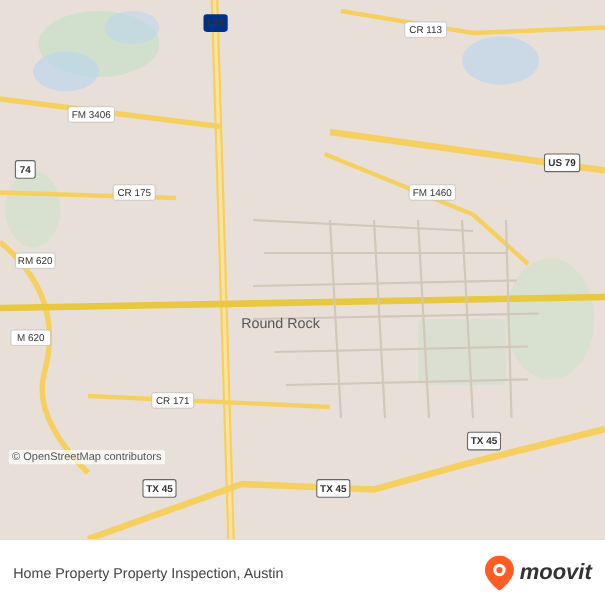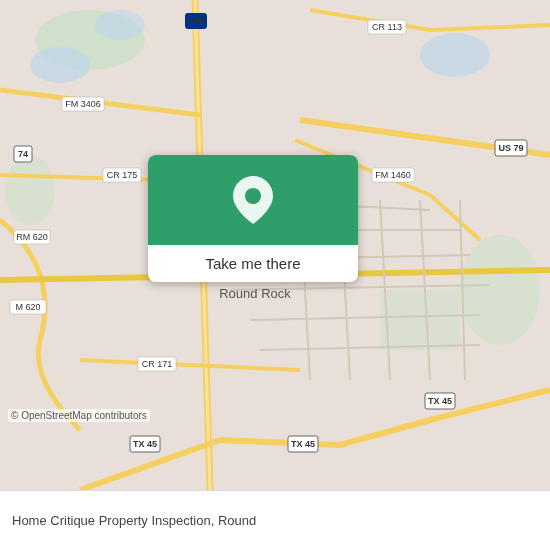--- a/index.html
+++ b/index.html
@@ -206,30 +206,29 @@
     <rect x="288" y="436" width="30" height="16" rx="2" fill="white" stroke="#666" stroke-width="1"></rect>
     <text x="303" y="447" text-anchor="middle" class="highway-label" font-size="8">TX 45</text>
 
     <rect x="425" y="393" width="30" height="16" rx="2" fill="white" stroke="#666" stroke-width="1"></rect>
     <text x="440" y="404" text-anchor="middle" class="highway-label" font-size="8">TX 45</text>
 
     <text x="255" y="298" text-anchor="middle" font-size="13" fill="#555" font-family="Arial" font-weight="500">Round Rock</text>
   </svg>
 
   
-  <div id="popup-card">
-    <div id="popup-green">
-
-      <svg id="location-pin-icon" viewBox="0 0 40 48" xmlns="http://www.w3.org/2000/svg">
-        <path d="M20 0 C9 0 0 9 0 20 C0 34 20 48 20 48 C20 48 40 34 40 20 C40 9 31 0 20 0Z" fill="white" opacity="0.9"></path>
-        <circle cx="20" cy="20" r="8" fill="#2e9e6b"></circle>
-      </svg>
-    </div>
-    <div id="popup-label">Take me there</div>
-  </div>
 
   
   <div id="copyright-text">© OpenStreetMap contributors</div>
 </div>
 
 <div id="bottom-bar">
-  <span id="bottom-info">Home Critique Property Inspection, Round</span>
+  <span id="bottom-info">Home Property Property Inspection, Austin</span>
+  <div id="moovit-logo">
+
+    <svg id="moovit-pin" viewBox="0 0 28 34" xmlns="http://www.w3.org/2000/svg">
+      <path d="M14 0 C6.3 0 0 6.3 0 14 C0 24 14 34 14 34 C14 34 28 24 28 14 C28 6.3 21.7 0 14 0Z" fill="#FF5C26"></path>
+      <circle cx="14" cy="14" r="6" fill="white"></circle>
+      <circle cx="14" cy="14" r="3" fill="#FF5C26"></circle>
+    </svg>
+    <span id="moovit-text">moovit</span>
+  </div>
 </div>
 
 </body></html>

